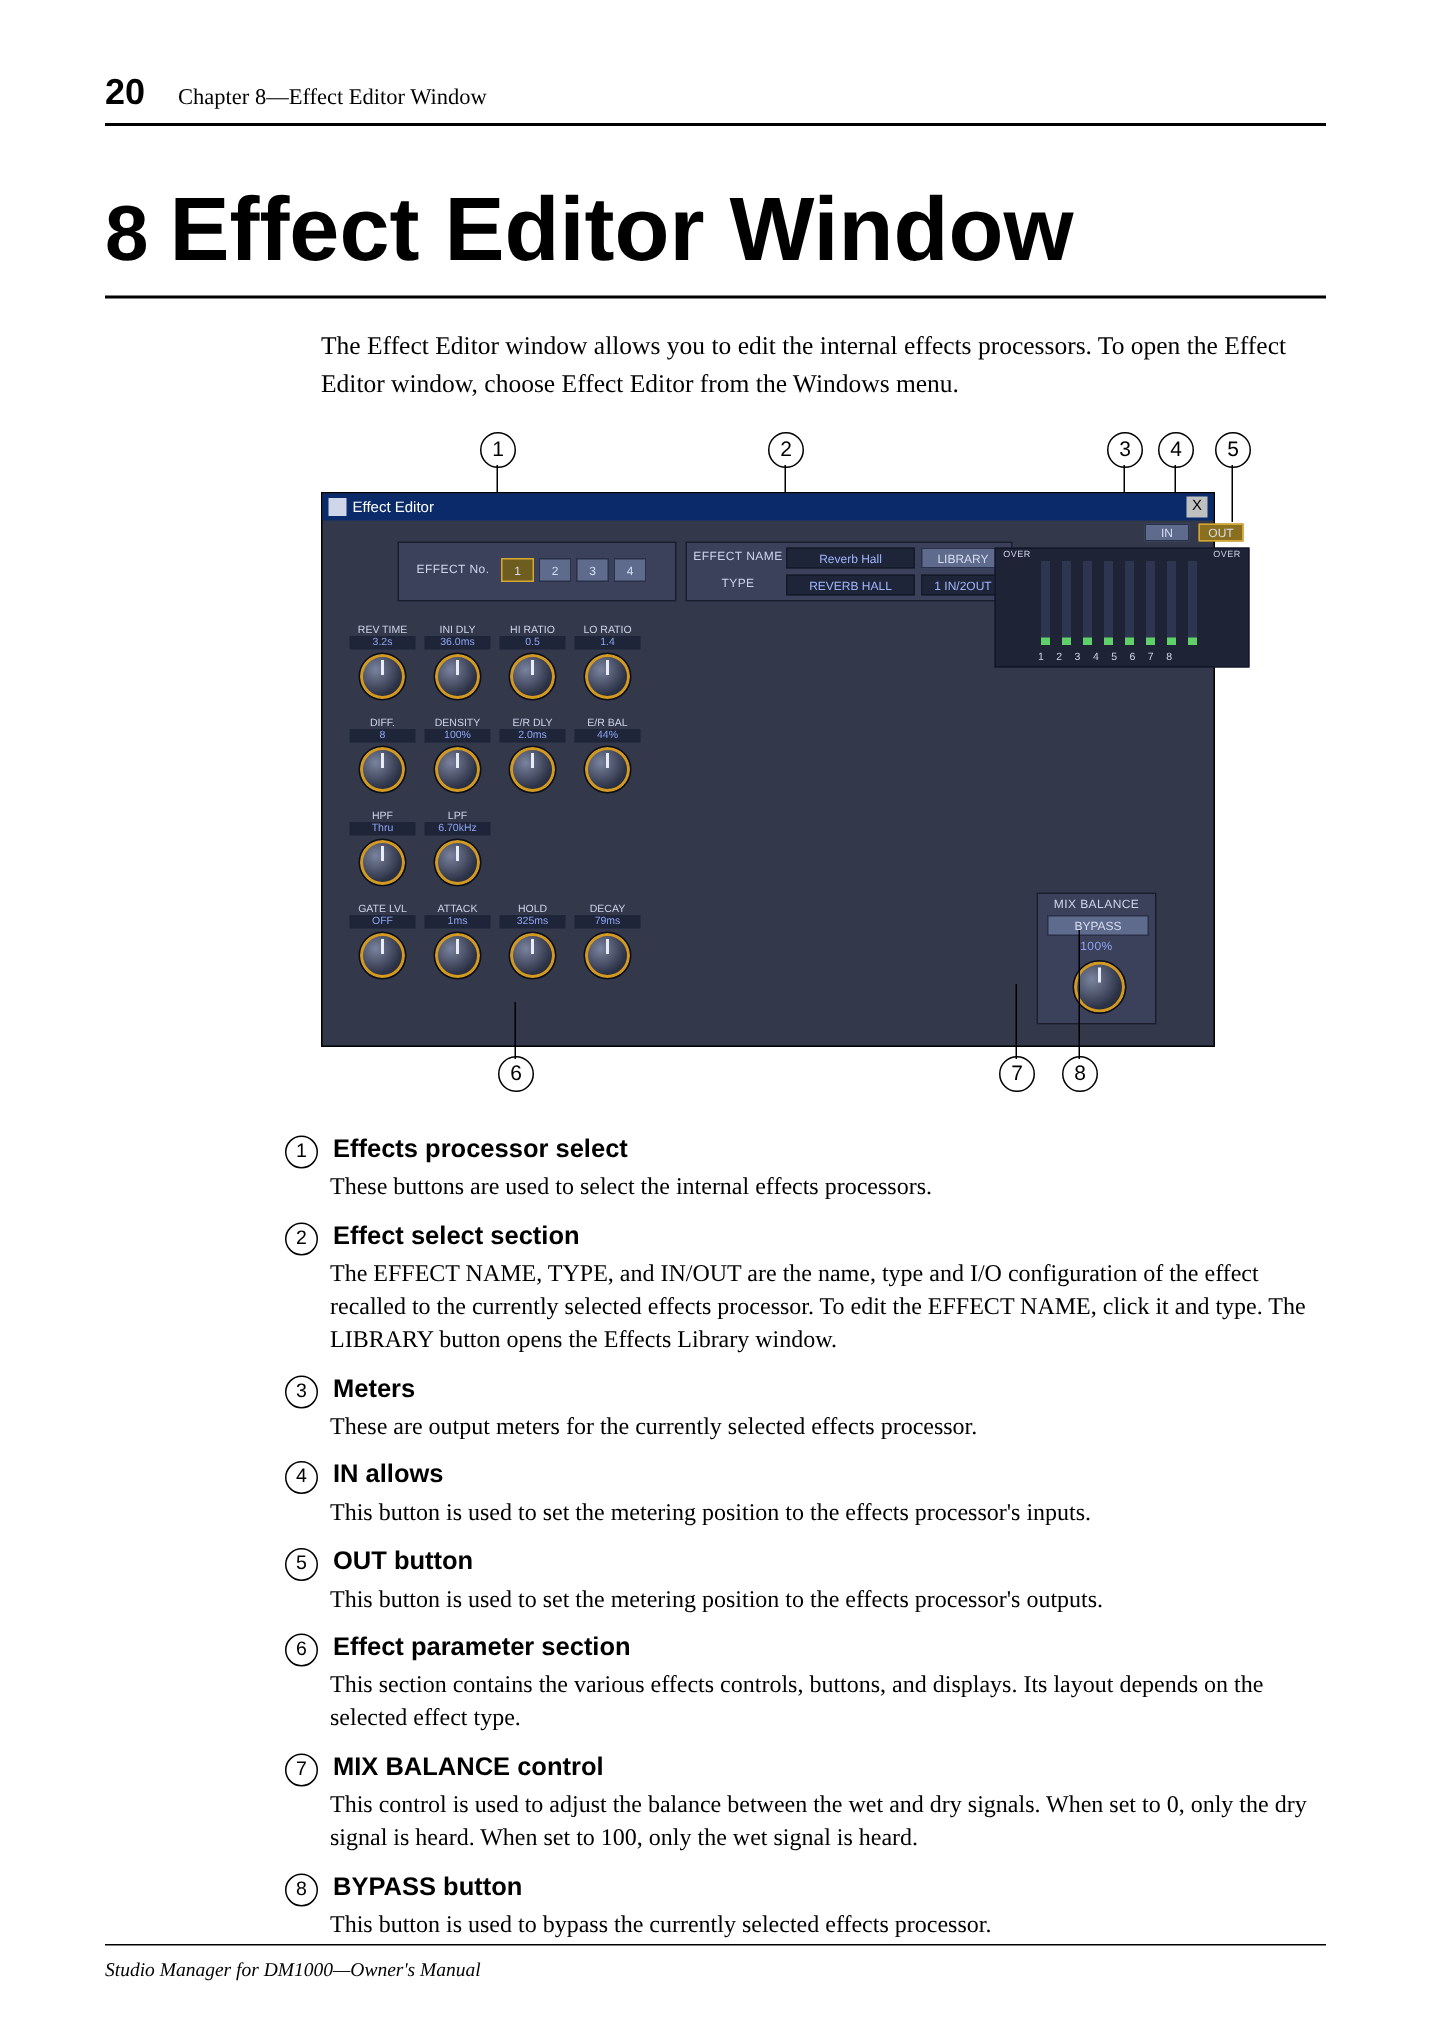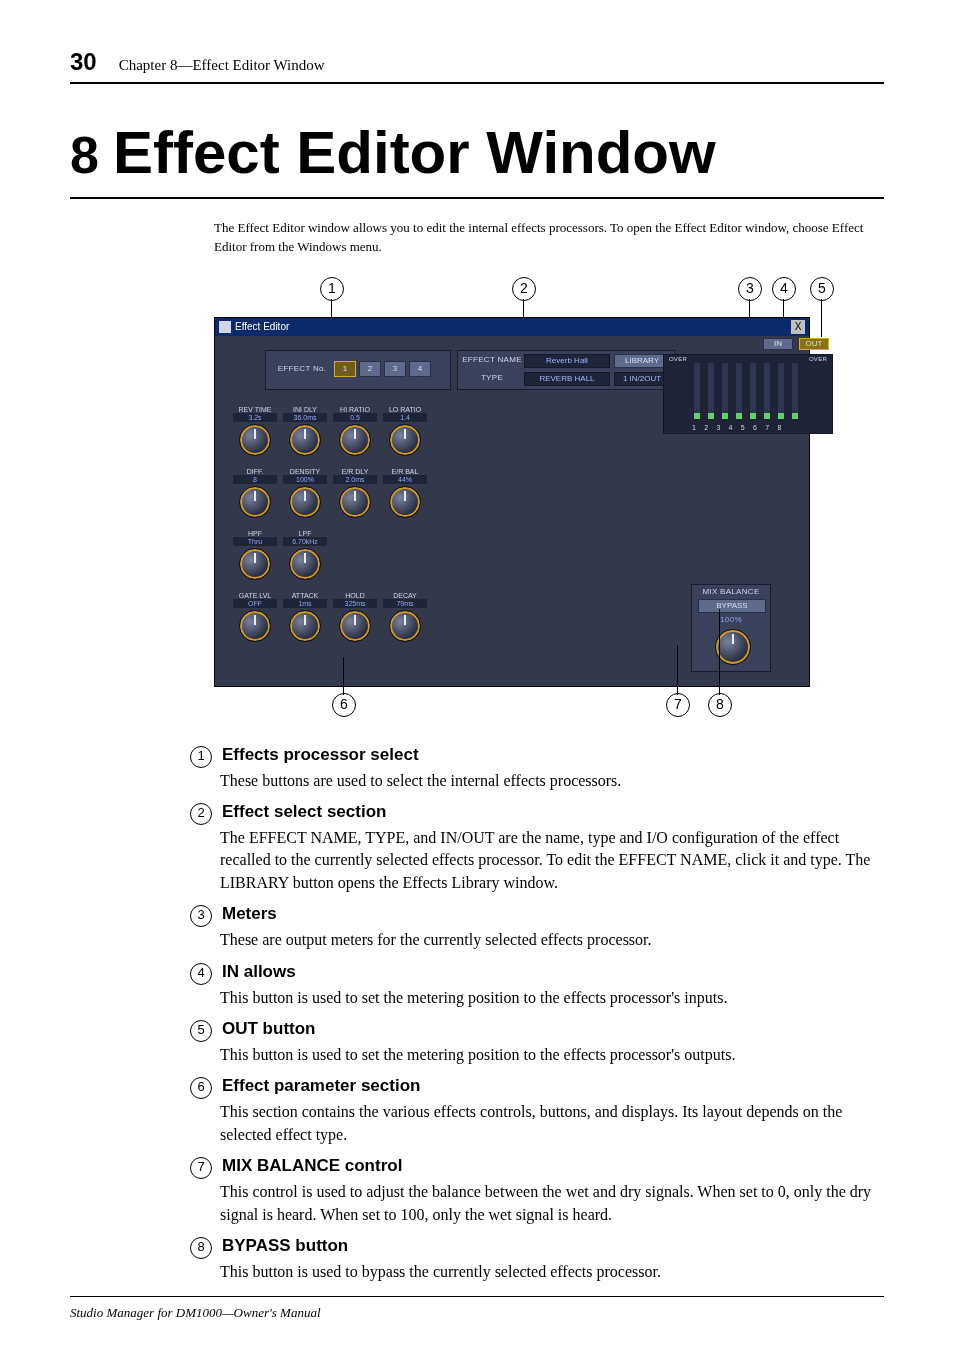--- a/index.html
+++ b/index.html
@@ -4,21 +4,21 @@
 <style>
   html, body { margin: 0; padding: 0; background: #fff; }
   body { font-family: Georgia, "Times New Roman", serif; color: #000; }
   .page { width: 954px; height: 1351px; position: relative; box-sizing: border-box; padding: 48px 70px 40px 70px; }
   .hdr { border-bottom: 2px solid #000; padding-bottom: 6px; display: flex; gap: 22px; align-items: baseline; }
   .hdr .pg { font-weight: 700; font-size: 24px; font-family: Arial, Helvetica, sans-serif; }
   .hdr .ch { font-size: 15px; }
   .title { margin: 34px 0 8px 0; border-bottom: 2px solid #000; padding-bottom: 10px; }
   .title .num { font-family: Arial, Helvetica, sans-serif; font-weight: 700; font-size: 52px; }
   .title .txt { font-family: Arial, Helvetica, sans-serif; font-weight: 700; font-size: 60px; margin-left: 10px; }
-  .intro { margin: 20px 0 16px 144px; font-size: 13px; line-height: 1.45; }
+  .intro { margin: 20px 0 16px 144px; font-size: 17px; line-height: 1.45; }
 
   
   .fig { position: relative; width: 630px; height: 440px; margin: 20px 0 28px 144px; }
   .callnum { position: absolute; width: 22px; height: 22px; border: 1px solid #000; border-radius: 50%; text-align: center; font-size: 14px; line-height: 20px; background: #fff; font-family: Arial, Helvetica, sans-serif; }
   .lead { position: absolute; background: #000; }
   .win { position: absolute; left: 0; top: 40px; width: 596px; height: 370px; background: #33384a; border: 1px solid #000; box-sizing: border-box; }
   .tbar { height: 18px; background: #0a2a6a; display: flex; align-items: center; padding: 0 4px; }
   .tbar .ticon { width: 12px; height: 12px; background: #cfd6ea; margin-right: 4px; }
   .tbar .tt { color: #fff; font-size: 10px; font-family: Arial, Helvetica, sans-serif; }
   .tbar .x { margin-left: auto; width: 14px; height: 14px; background: #c0c0c0; color:#000; font-size:10px; line-height:14px; text-align:center; font-family:Arial,Helvetica,sans-serif; }
@@ -46,21 +46,21 @@
   .def .body { margin: 2px 0 0 30px; font-size: 16px; line-height: 1.4; }
 
   .footerline { position: absolute; left: 70px; right: 70px; bottom: 54px; border-top: 1px solid #000; }
   .footer { position: absolute; left: 70px; bottom: 30px; font-style: italic; font-size: 13px; }
 </style>
 </head>
 <body>
 
 <div class="page">
   <div class="hdr">
-    <div class="pg">30</div>
+    <div class="pg">20</div>
     <div class="ch">Chapter 8—Effect Editor Window</div>
   </div>
 
   <div class="title">
     <span class="num">8</span>
     <span class="txt">Effect Editor Window</span>
   </div>
 
   <p class="intro">The Effect Editor window allows you to edit the internal effects processors. To open the Effect Editor window, choose Effect Editor from the Windows menu.</p>
 

